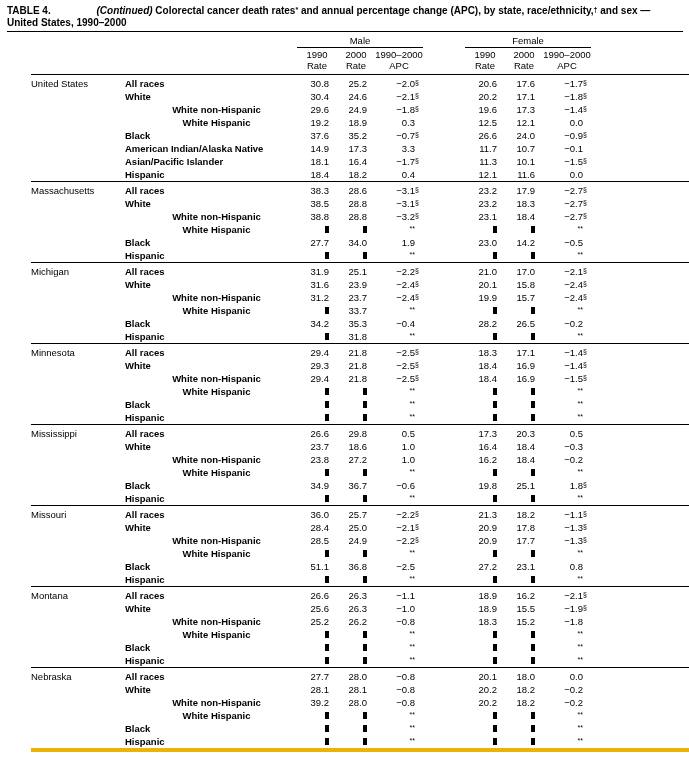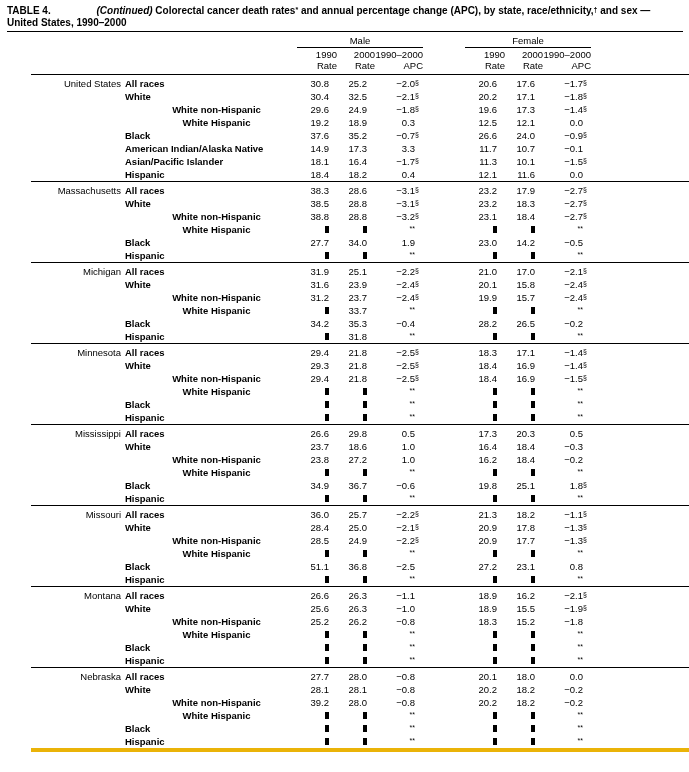--- a/index.html
+++ b/index.html
@@ -21,26 +21,26 @@
 
   table {
     border-collapse:collapse; table-layout:fixed;
     width:676px; margin-top:2px;
     border-bottom:4px solid #eab308;
     margin-left:24px;
   }
   td { vertical-align:bottom; font-size:9.5px; line-height:11px; padding:1px 0; }
 
   .group-label { text-align:center; border-bottom:1px solid #000; padding-bottom:1px; }
-  .subhdr { text-align:right; line-height:10.5px; padding-top:2px; }
+  .subhdr { text-align:center; line-height:10.5px; padding-top:2px; }
   tr.hdr2 > td { border-bottom:1px solid #000; padding-bottom:3px; }
 
   tr.group-first > td { border-top:1px solid #000; padding-top:3px; }
 
-  .state-cell { text-align:right; padding-right:4px; }
+  .state-cell { text-align:left; padding-right:4px; }
   .race-cell { text-align:left;font-weight:bold; }
   .race-cell.indent { padding-left:11px;text-align:center; }
 
   .num-cell { text-align:right; white-space:nowrap; }
   .num-cell .mark { display:inline-block; width:8px; text-align:left; }
   sup { font-size:7px; vertical-align:top; position:relative; top:-1px; }
   .box { display:inline-block; width:4px; height:7px; background:#000; }
 </style>
 </head>
 <body>
@@ -109,21 +109,21 @@
           <td class="spacer"></td>
           <td class="num-cell"><span class="num">20.6</span><span class="mark"></span></td>
           <td class="num-cell"><span class="num">17.6</span><span class="mark"></span></td>
           <td class="num-cell"><span class="num">−1.7</span><span class="mark"><sup>§</sup></span></td>
           <td class="filler"></td>
         </tr>
         <tr>
           <td class="state-cell"></td>
           <td class="race-cell">White</td>
           <td class="num-cell"><span class="num">30.4</span><span class="mark"></span></td>
-          <td class="num-cell"><span class="num">32.5</span><span class="mark"></span></td>
+          <td class="num-cell"><span class="num">24.6</span><span class="mark"></span></td>
           <td class="num-cell"><span class="num">−2.1</span><span class="mark"><sup>§</sup></span></td>
           <td class="spacer"></td>
           <td class="num-cell"><span class="num">20.2</span><span class="mark"></span></td>
           <td class="num-cell"><span class="num">17.1</span><span class="mark"></span></td>
           <td class="num-cell"><span class="num">−1.8</span><span class="mark"><sup>§</sup></span></td>
           <td class="filler"></td>
         </tr>
         <tr>
           <td class="state-cell"></td>
           <td class="race-cell indent">White non-Hispanic</td>

